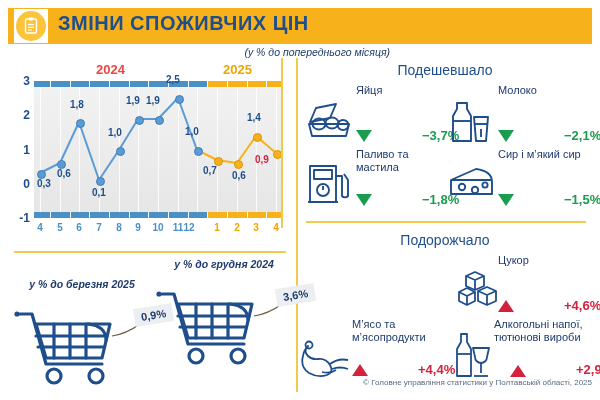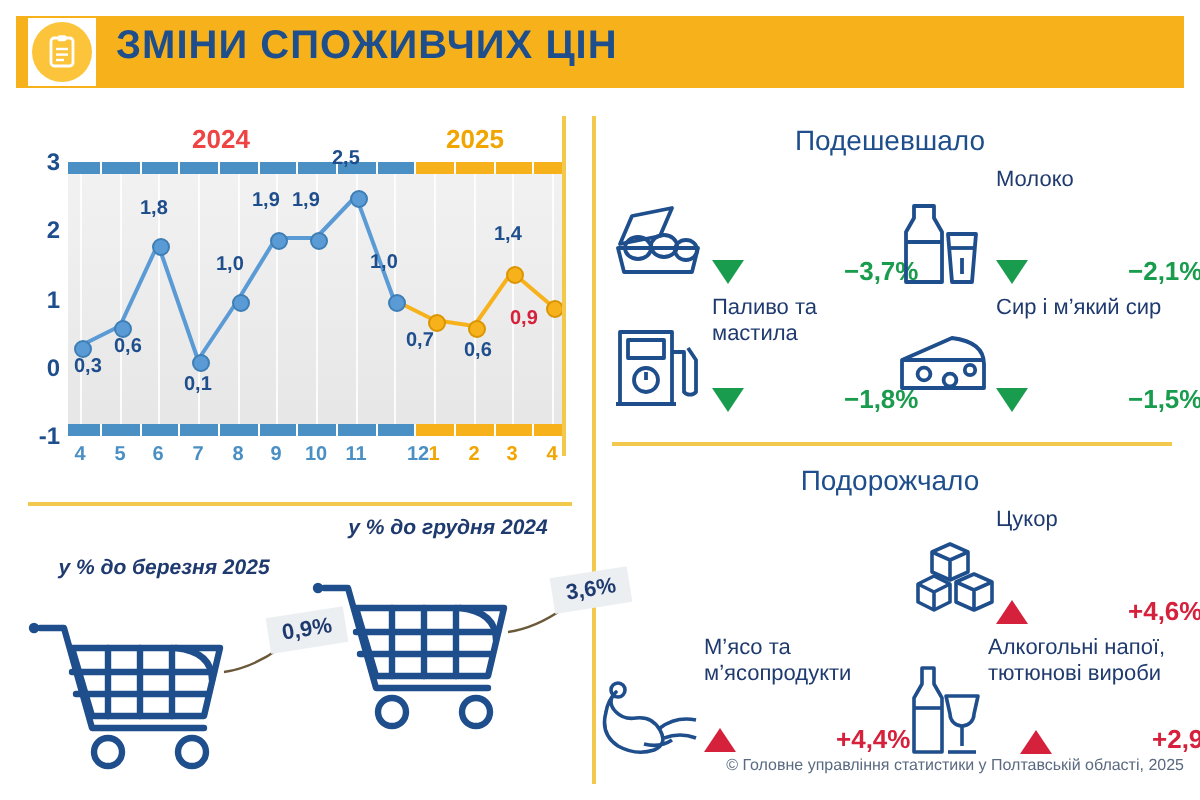--- a/index.html
+++ b/index.html
@@ -109,20 +109,21 @@
       <svg width="16" height="18" viewBox="0 0 16 18" aria-hidden="true">
         <rect x="2.5" y="2" width="11" height="14" rx="1.6" fill="none" stroke="#ffffff" stroke-width="1.4"></rect>
         <rect x="5.8" y="0.6" width="4.4" height="3" rx="1" fill="#ffffff"></rect>
         <line x1="5" y1="7.5" x2="11" y2="7.5" stroke="#ffffff" stroke-width="1.2"></line>
         <line x1="5" y1="10.3" x2="11" y2="10.3" stroke="#ffffff" stroke-width="1.2"></line>
         <line x1="5" y1="13" x2="9" y2="13" stroke="#ffffff" stroke-width="1.2"></line>
       </svg>
     </div>
   </div>
   <div class="header-title">ЗМІНИ СПОЖИВЧИХ ЦІН</div>
+  <div class="subtitle">(у % до попереднього місяця)</div>
 
   <div class="v-divider"></div>
   <div class="h-divider-left"></div>
   <div class="h-divider-right"></div>
 
   <div class="chart-wrap">
     <div class="year-2024">2024</div>
     <div class="year-2025">2025</div>
     <div class="plot" id="plot">
         <div class="gridline" style="left: 6px;"></div>
@@ -180,21 +181,21 @@
       </div>
     <div id="xticks">
         <div class="xlab b" style="left: 23px;">4</div>
         <div class="xlab b" style="left: 43px;">5</div>
         <div class="xlab b" style="left: 62px;">6</div>
         <div class="xlab b" style="left: 82px;">7</div>
         <div class="xlab b" style="left: 102px;">8</div>
         <div class="xlab b" style="left: 121px;">9</div>
         <div class="xlab b" style="left: 141px;">10</div>
         <div class="xlab b" style="left: 161px;">11</div>
-        <div class="xlab b" style="left: 192px; text-align: center;">12</div>
+        <div class="xlab b" style="left: 172px; text-align: center;">12</div>
         <div class="xlab y" style="left: 200px;">1</div>
         <div class="xlab y" style="left: 220px;">2</div>
         <div class="xlab y" style="left: 239px;">3</div>
         <div class="xlab y" style="left: 259px;">4</div>
       </div>
     <svg id="chart-svg" style="position:absolute;left:26px;top:21px;" width="248" height="137">
         <line x1="6" y1="92" x2="26" y2="82" stroke="#5b9bd5" stroke-width="2"></line>
         <line x1="26" y1="82" x2="45" y2="41" stroke="#5b9bd5" stroke-width="2"></line>
         <line x1="45" y1="41" x2="65" y2="99" stroke="#5b9bd5" stroke-width="2"></line>
         <line x1="65" y1="99" x2="85" y2="69" stroke="#5b9bd5" stroke-width="2"></line>
@@ -291,20 +292,21 @@
   <div class="item" style="left:304px;top:84px;">
     <span class="icon">
       <svg width="46" height="42" viewBox="0 0 46 42" fill="none" stroke="#1f4e8c" stroke-width="1.9" stroke-linejoin="round">
         <path d="M4 22 L10 8 L30 4 L24 18 Z"></path>
         <path d="M3 24 h40 l-3 12 h-34 z"></path>
         <ellipse cx="13" cy="24" rx="6.5" ry="5.5"></ellipse>
         <ellipse cx="26" cy="23" rx="6.5" ry="5.5"></ellipse>
         <ellipse cx="37" cy="25" rx="5.5" ry="5"></ellipse>
       </svg>
     </span>
+    <div class="name">Яйця</div>
     <div class="valrow">
       <span class="tri down"></span>
       <span class="val down">−3,7%</span>
     </div>
   </div>
 
   <div class="item" style="left:446px;top:84px;">
     <span class="icon">
       <svg width="46" height="46" viewBox="0 0 46 46" fill="none" stroke="#1f4e8c" stroke-width="1.9" stroke-linejoin="round">
         <path d="M9 3 h10 v6 l4 7 v25 h-18 V16 l4 -7 z"></path>

